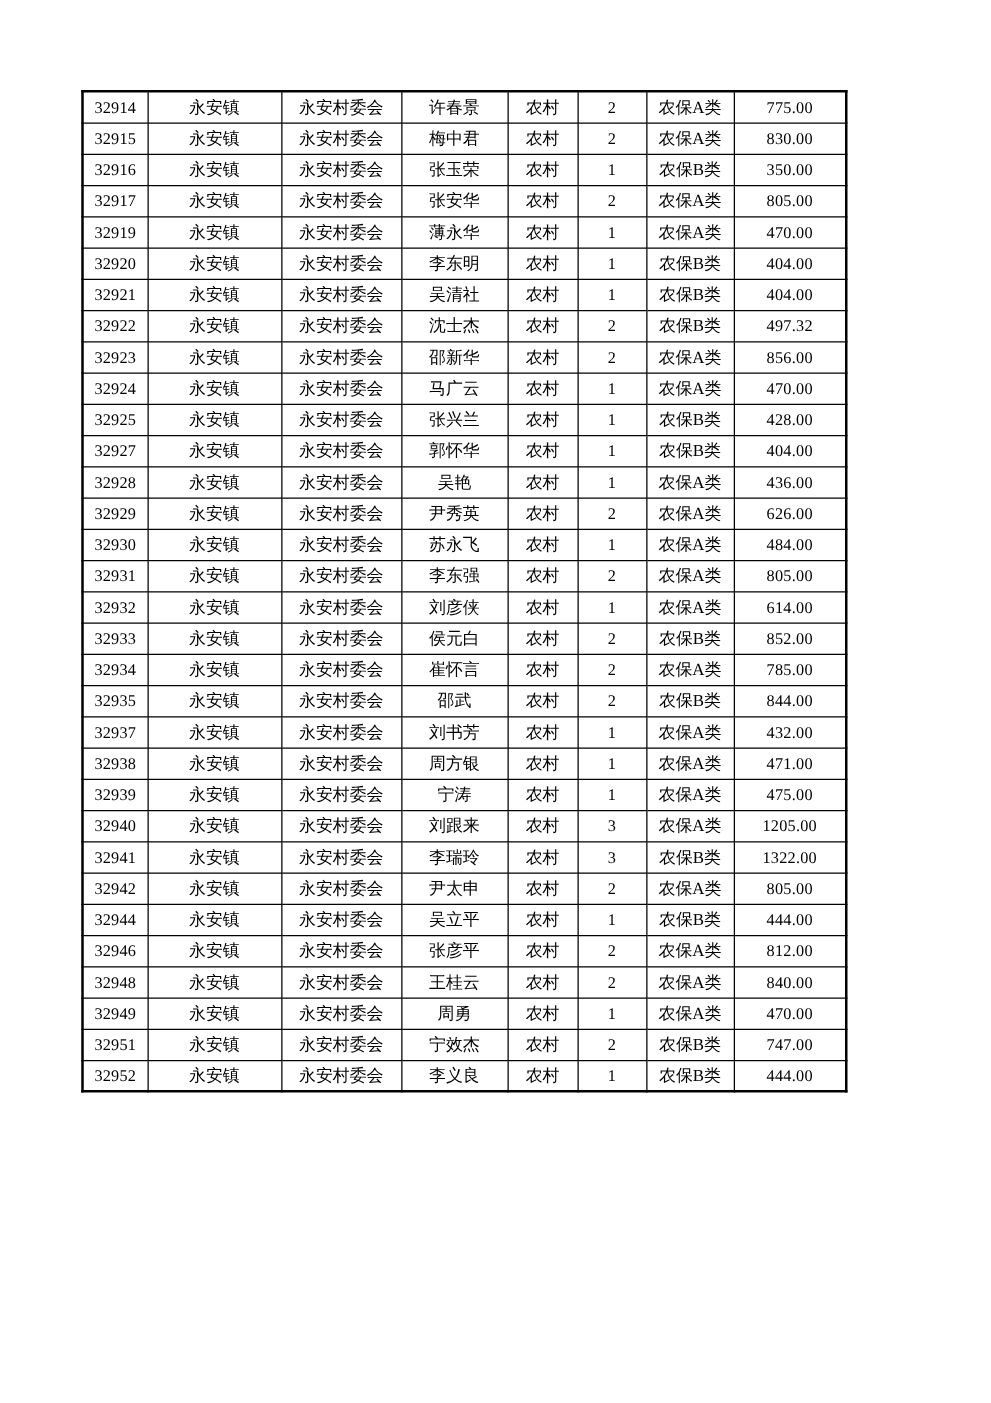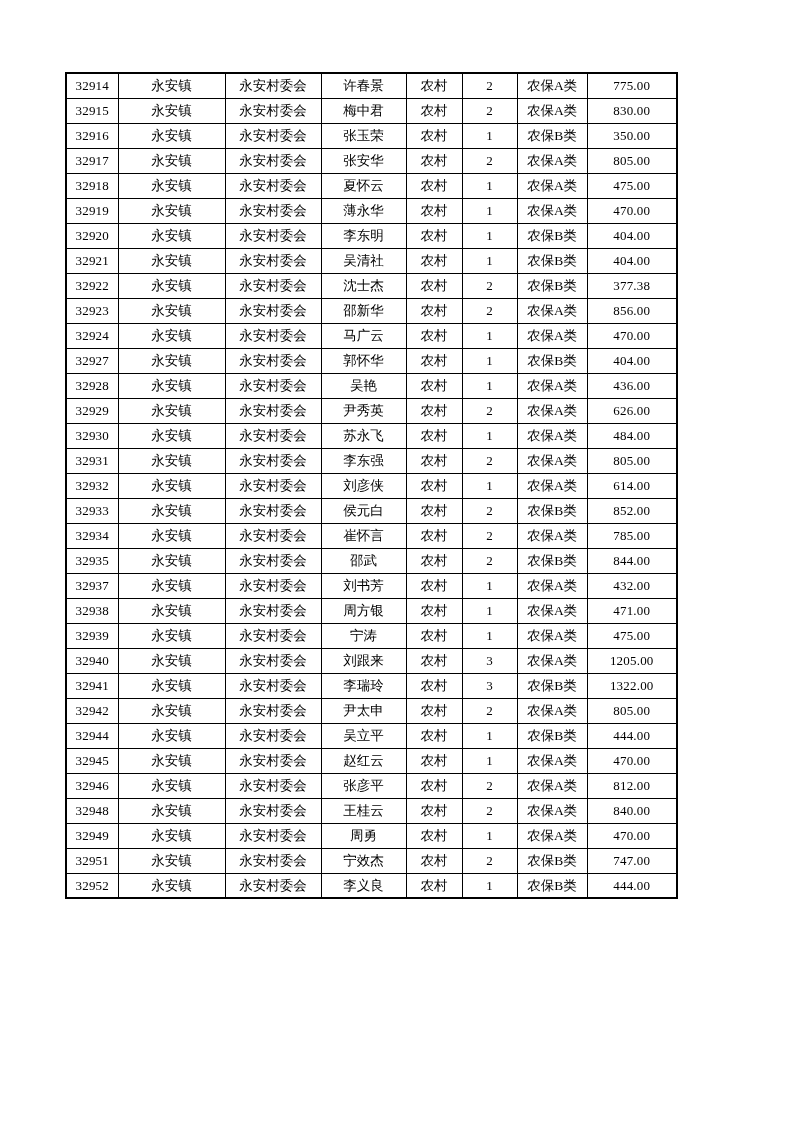--- a/index.html
+++ b/index.html
@@ -99,258 +99,248 @@
           <td class="num">32917</td>
           <td>永安镇</td>
           <td>永安村委会</td>
           <td>张安华</td>
           <td>农村</td>
           <td class="num">2</td>
           <td>农保A类</td>
           <td class="num">805.00</td>
         </tr>
         <tr>
-          <td class="num">32918</td>
-          <td>永安镇</td>
-          <td>永安村委会</td>
-          <td>夏怀云</td>
+          <td class="num">32919</td>
+          <td>永安镇</td>
+          <td>永安村委会</td>
+          <td>薄永华</td>
+          <td>农村</td>
+          <td class="num">1</td>
+          <td>农保A类</td>
+          <td class="num">470.00</td>
+        </tr>
+        <tr>
+          <td class="num">32920</td>
+          <td>永安镇</td>
+          <td>永安村委会</td>
+          <td>李东明</td>
+          <td>农村</td>
+          <td class="num">1</td>
+          <td>农保B类</td>
+          <td class="num">404.00</td>
+        </tr>
+        <tr>
+          <td class="num">32921</td>
+          <td>永安镇</td>
+          <td>永安村委会</td>
+          <td>吴清社</td>
+          <td>农村</td>
+          <td class="num">1</td>
+          <td>农保B类</td>
+          <td class="num">404.00</td>
+        </tr>
+        <tr>
+          <td class="num">32922</td>
+          <td>永安镇</td>
+          <td>永安村委会</td>
+          <td>沈士杰</td>
+          <td>农村</td>
+          <td class="num">2</td>
+          <td>农保B类</td>
+          <td class="num">497.32</td>
+        </tr>
+        <tr>
+          <td class="num">32923</td>
+          <td>永安镇</td>
+          <td>永安村委会</td>
+          <td>邵新华</td>
+          <td>农村</td>
+          <td class="num">2</td>
+          <td>农保A类</td>
+          <td class="num">856.00</td>
+        </tr>
+        <tr>
+          <td class="num">32924</td>
+          <td>永安镇</td>
+          <td>永安村委会</td>
+          <td>马广云</td>
+          <td>农村</td>
+          <td class="num">1</td>
+          <td>农保A类</td>
+          <td class="num">470.00</td>
+        </tr>
+        <tr>
+          <td class="num">32925</td>
+          <td>永安镇</td>
+          <td>永安村委会</td>
+          <td>张兴兰</td>
+          <td>农村</td>
+          <td class="num">1</td>
+          <td>农保B类</td>
+          <td class="num">428.00</td>
+        </tr>
+        <tr>
+          <td class="num">32927</td>
+          <td>永安镇</td>
+          <td>永安村委会</td>
+          <td>郭怀华</td>
+          <td>农村</td>
+          <td class="num">1</td>
+          <td>农保B类</td>
+          <td class="num">404.00</td>
+        </tr>
+        <tr>
+          <td class="num">32928</td>
+          <td>永安镇</td>
+          <td>永安村委会</td>
+          <td>吴艳</td>
+          <td>农村</td>
+          <td class="num">1</td>
+          <td>农保A类</td>
+          <td class="num">436.00</td>
+        </tr>
+        <tr>
+          <td class="num">32929</td>
+          <td>永安镇</td>
+          <td>永安村委会</td>
+          <td>尹秀英</td>
+          <td>农村</td>
+          <td class="num">2</td>
+          <td>农保A类</td>
+          <td class="num">626.00</td>
+        </tr>
+        <tr>
+          <td class="num">32930</td>
+          <td>永安镇</td>
+          <td>永安村委会</td>
+          <td>苏永飞</td>
+          <td>农村</td>
+          <td class="num">1</td>
+          <td>农保A类</td>
+          <td class="num">484.00</td>
+        </tr>
+        <tr>
+          <td class="num">32931</td>
+          <td>永安镇</td>
+          <td>永安村委会</td>
+          <td>李东强</td>
+          <td>农村</td>
+          <td class="num">2</td>
+          <td>农保A类</td>
+          <td class="num">805.00</td>
+        </tr>
+        <tr>
+          <td class="num">32932</td>
+          <td>永安镇</td>
+          <td>永安村委会</td>
+          <td>刘彦侠</td>
+          <td>农村</td>
+          <td class="num">1</td>
+          <td>农保A类</td>
+          <td class="num">614.00</td>
+        </tr>
+        <tr>
+          <td class="num">32933</td>
+          <td>永安镇</td>
+          <td>永安村委会</td>
+          <td>侯元白</td>
+          <td>农村</td>
+          <td class="num">2</td>
+          <td>农保B类</td>
+          <td class="num">852.00</td>
+        </tr>
+        <tr>
+          <td class="num">32934</td>
+          <td>永安镇</td>
+          <td>永安村委会</td>
+          <td>崔怀言</td>
+          <td>农村</td>
+          <td class="num">2</td>
+          <td>农保A类</td>
+          <td class="num">785.00</td>
+        </tr>
+        <tr>
+          <td class="num">32935</td>
+          <td>永安镇</td>
+          <td>永安村委会</td>
+          <td>邵武</td>
+          <td>农村</td>
+          <td class="num">2</td>
+          <td>农保B类</td>
+          <td class="num">844.00</td>
+        </tr>
+        <tr>
+          <td class="num">32937</td>
+          <td>永安镇</td>
+          <td>永安村委会</td>
+          <td>刘书芳</td>
+          <td>农村</td>
+          <td class="num">1</td>
+          <td>农保A类</td>
+          <td class="num">432.00</td>
+        </tr>
+        <tr>
+          <td class="num">32938</td>
+          <td>永安镇</td>
+          <td>永安村委会</td>
+          <td>周方银</td>
+          <td>农村</td>
+          <td class="num">1</td>
+          <td>农保A类</td>
+          <td class="num">471.00</td>
+        </tr>
+        <tr>
+          <td class="num">32939</td>
+          <td>永安镇</td>
+          <td>永安村委会</td>
+          <td>宁涛</td>
           <td>农村</td>
           <td class="num">1</td>
           <td>农保A类</td>
           <td class="num">475.00</td>
         </tr>
         <tr>
-          <td class="num">32919</td>
-          <td>永安镇</td>
-          <td>永安村委会</td>
-          <td>薄永华</td>
-          <td>农村</td>
-          <td class="num">1</td>
-          <td>农保A类</td>
-          <td class="num">470.00</td>
-        </tr>
-        <tr>
-          <td class="num">32920</td>
-          <td>永安镇</td>
-          <td>永安村委会</td>
-          <td>李东明</td>
-          <td>农村</td>
-          <td class="num">1</td>
-          <td>农保B类</td>
-          <td class="num">404.00</td>
-        </tr>
-        <tr>
-          <td class="num">32921</td>
-          <td>永安镇</td>
-          <td>永安村委会</td>
-          <td>吴清社</td>
-          <td>农村</td>
-          <td class="num">1</td>
-          <td>农保B类</td>
-          <td class="num">404.00</td>
-        </tr>
-        <tr>
-          <td class="num">32922</td>
-          <td>永安镇</td>
-          <td>永安村委会</td>
-          <td>沈士杰</td>
-          <td>农村</td>
-          <td class="num">2</td>
-          <td>农保B类</td>
-          <td class="num">377.38</td>
-        </tr>
-        <tr>
-          <td class="num">32923</td>
-          <td>永安镇</td>
-          <td>永安村委会</td>
-          <td>邵新华</td>
-          <td>农村</td>
-          <td class="num">2</td>
-          <td>农保A类</td>
-          <td class="num">856.00</td>
-        </tr>
-        <tr>
-          <td class="num">32924</td>
-          <td>永安镇</td>
-          <td>永安村委会</td>
-          <td>马广云</td>
-          <td>农村</td>
-          <td class="num">1</td>
-          <td>农保A类</td>
-          <td class="num">470.00</td>
-        </tr>
-        <tr>
-          <td class="num">32927</td>
-          <td>永安镇</td>
-          <td>永安村委会</td>
-          <td>郭怀华</td>
-          <td>农村</td>
-          <td class="num">1</td>
-          <td>农保B类</td>
-          <td class="num">404.00</td>
-        </tr>
-        <tr>
-          <td class="num">32928</td>
-          <td>永安镇</td>
-          <td>永安村委会</td>
-          <td>吴艳</td>
-          <td>农村</td>
-          <td class="num">1</td>
-          <td>农保A类</td>
-          <td class="num">436.00</td>
-        </tr>
-        <tr>
-          <td class="num">32929</td>
-          <td>永安镇</td>
-          <td>永安村委会</td>
-          <td>尹秀英</td>
-          <td>农村</td>
-          <td class="num">2</td>
-          <td>农保A类</td>
-          <td class="num">626.00</td>
-        </tr>
-        <tr>
-          <td class="num">32930</td>
-          <td>永安镇</td>
-          <td>永安村委会</td>
-          <td>苏永飞</td>
-          <td>农村</td>
-          <td class="num">1</td>
-          <td>农保A类</td>
-          <td class="num">484.00</td>
-        </tr>
-        <tr>
-          <td class="num">32931</td>
-          <td>永安镇</td>
-          <td>永安村委会</td>
-          <td>李东强</td>
+          <td class="num">32940</td>
+          <td>永安镇</td>
+          <td>永安村委会</td>
+          <td>刘跟来</td>
+          <td>农村</td>
+          <td class="num">3</td>
+          <td>农保A类</td>
+          <td class="num">1205.00</td>
+        </tr>
+        <tr>
+          <td class="num">32941</td>
+          <td>永安镇</td>
+          <td>永安村委会</td>
+          <td>李瑞玲</td>
+          <td>农村</td>
+          <td class="num">3</td>
+          <td>农保B类</td>
+          <td class="num">1322.00</td>
+        </tr>
+        <tr>
+          <td class="num">32942</td>
+          <td>永安镇</td>
+          <td>永安村委会</td>
+          <td>尹太申</td>
           <td>农村</td>
           <td class="num">2</td>
           <td>农保A类</td>
           <td class="num">805.00</td>
         </tr>
         <tr>
-          <td class="num">32932</td>
-          <td>永安镇</td>
-          <td>永安村委会</td>
-          <td>刘彦侠</td>
-          <td>农村</td>
-          <td class="num">1</td>
-          <td>农保A类</td>
-          <td class="num">614.00</td>
-        </tr>
-        <tr>
-          <td class="num">32933</td>
-          <td>永安镇</td>
-          <td>永安村委会</td>
-          <td>侯元白</td>
-          <td>农村</td>
-          <td class="num">2</td>
-          <td>农保B类</td>
-          <td class="num">852.00</td>
-        </tr>
-        <tr>
-          <td class="num">32934</td>
-          <td>永安镇</td>
-          <td>永安村委会</td>
-          <td>崔怀言</td>
-          <td>农村</td>
-          <td class="num">2</td>
-          <td>农保A类</td>
-          <td class="num">785.00</td>
-        </tr>
-        <tr>
-          <td class="num">32935</td>
-          <td>永安镇</td>
-          <td>永安村委会</td>
-          <td>邵武</td>
-          <td>农村</td>
-          <td class="num">2</td>
-          <td>农保B类</td>
-          <td class="num">844.00</td>
-        </tr>
-        <tr>
-          <td class="num">32937</td>
-          <td>永安镇</td>
-          <td>永安村委会</td>
-          <td>刘书芳</td>
-          <td>农村</td>
-          <td class="num">1</td>
-          <td>农保A类</td>
-          <td class="num">432.00</td>
-        </tr>
-        <tr>
-          <td class="num">32938</td>
-          <td>永安镇</td>
-          <td>永安村委会</td>
-          <td>周方银</td>
-          <td>农村</td>
-          <td class="num">1</td>
-          <td>农保A类</td>
-          <td class="num">471.00</td>
-        </tr>
-        <tr>
-          <td class="num">32939</td>
-          <td>永安镇</td>
-          <td>永安村委会</td>
-          <td>宁涛</td>
-          <td>农村</td>
-          <td class="num">1</td>
-          <td>农保A类</td>
-          <td class="num">475.00</td>
-        </tr>
-        <tr>
-          <td class="num">32940</td>
-          <td>永安镇</td>
-          <td>永安村委会</td>
-          <td>刘跟来</td>
-          <td>农村</td>
-          <td class="num">3</td>
-          <td>农保A类</td>
-          <td class="num">1205.00</td>
-        </tr>
-        <tr>
-          <td class="num">32941</td>
-          <td>永安镇</td>
-          <td>永安村委会</td>
-          <td>李瑞玲</td>
-          <td>农村</td>
-          <td class="num">3</td>
-          <td>农保B类</td>
-          <td class="num">1322.00</td>
-        </tr>
-        <tr>
-          <td class="num">32942</td>
-          <td>永安镇</td>
-          <td>永安村委会</td>
-          <td>尹太申</td>
-          <td>农村</td>
-          <td class="num">2</td>
-          <td>农保A类</td>
-          <td class="num">805.00</td>
-        </tr>
-        <tr>
           <td class="num">32944</td>
           <td>永安镇</td>
           <td>永安村委会</td>
           <td>吴立平</td>
           <td>农村</td>
           <td class="num">1</td>
           <td>农保B类</td>
           <td class="num">444.00</td>
-        </tr>
-        <tr>
-          <td class="num">32945</td>
-          <td>永安镇</td>
-          <td>永安村委会</td>
-          <td>赵红云</td>
-          <td>农村</td>
-          <td class="num">1</td>
-          <td>农保A类</td>
-          <td class="num">470.00</td>
         </tr>
         <tr>
           <td class="num">32946</td>
           <td>永安镇</td>
           <td>永安村委会</td>
           <td>张彦平</td>
           <td>农村</td>
           <td class="num">2</td>
           <td>农保A类</td>
           <td class="num">812.00</td>

